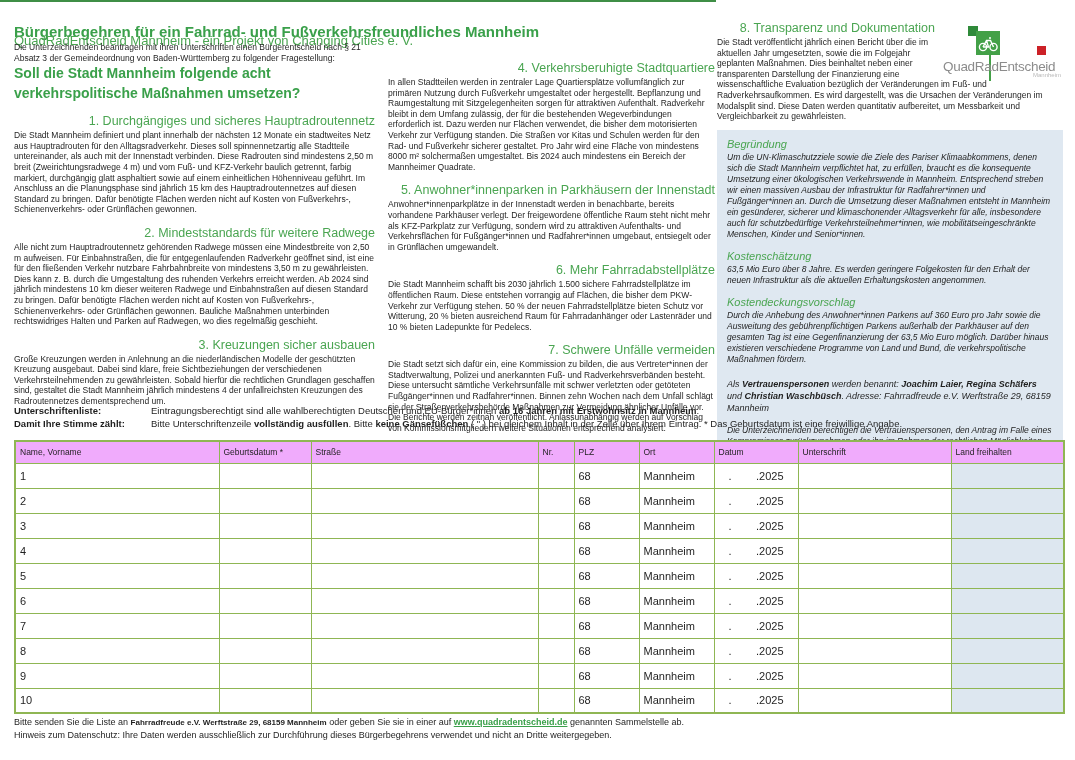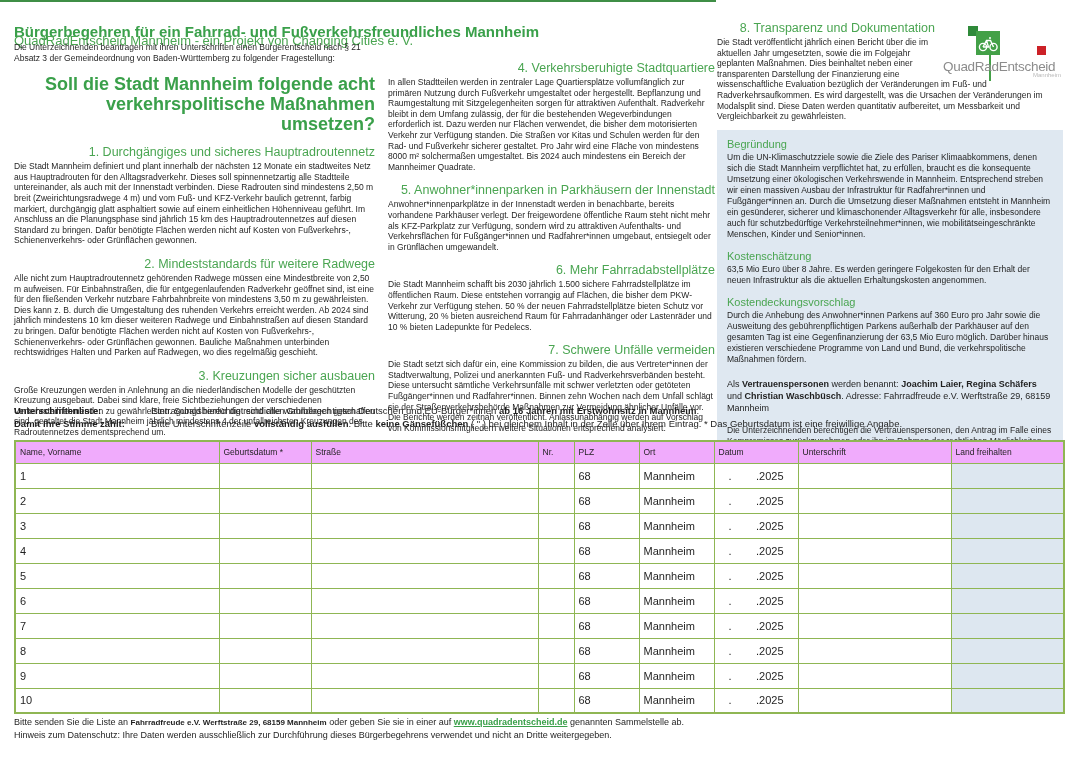--- a/index.html
+++ b/index.html
@@ -10,37 +10,37 @@
 
   .title { position:absolute; left:14px; top:23px; font-size:15px; font-weight:bold; color:#3aa04a; }
   .subtitle { position:absolute; left:14px; top:33px; font-size:13px; color:#4aa551; }
 
   .col { position:absolute; }
   .col1 { left:14px;  top:42px; width:361px; }
   .col2 { left:388px; top:61px; width:327px; }
   .col3 { left:717px; top:21px; width:346px; }
 
   .intro { font-size:8.5px; line-height:10.6px; }
-  .question { margin-top:11px; font-size:18px; line-height:20px; font-weight:bold; color:#3aa04a;text-align:right; }
+  .question { font-size:14px; line-height:20px; font-weight:bold; color:#3aa04a; }
 
   .sec { margin-top:11px; }
   .sec h3 { font-size:12.5px; font-weight:400; color:#4aa551; margin-bottom:2px;text-align:right; }
   .sec p  { font-size:8.5px; line-height:10.6px; }
   .col3 .sec { margin-top:0; }
 
   
   .logo { float:right; width:122px; height:48px; position:relative; margin:2px 0 2px 6px; }
   .logo-sq-small { position:absolute; left:27px; top:3px;  width:10px; height:10px; background:#2f8a3a; }
   .logo-sq-big   { position:absolute; left:35px; top:8px;  width:24px; height:24px; background:#43a047; }
   .logo-sq-red   { position:absolute; left:96px; top:23px; width:9px;  height:9px;  background:#cc2127; }
   .logo-stem     { position:absolute; left:48px; top:32px; width:2px; height:26px; background:#43a047; }
   .logo-text { position:absolute; left:2px; top:36px; font-size:13.5px; color:#8c8c8c; letter-spacing:-0.3px; }
   .logo-city { position:absolute; right:2px; top:49px; font-size:6px; color:#b9b9b9; }
 
-  .infobox { clear:both; margin-top:8px; background:#dfe8f1; padding:8px 10px 12px 10px; }
+  .infobox { clear:both; margin-top:8px; background:#dfe8f1; padding:8px 10px 12px 10px;font-style:italic; }
   .infobox h4 { font-size:11px; font-weight:400; color:#4aa551; margin:10px 0 2px 0; }
   .infobox h4:first-child { margin-top:0; }
   .infobox p { font-size:8.5px; line-height:11px; }
   .trustees { margin-top:13px; font-size:9px !important; line-height:12px !important; }
   .authorization { margin-top:11px; }
   .b { font-weight:bold; }
 
   .sig-instructions { position:absolute; left:14px; top:404px; width:1050px; font-size:9.5px; line-height:13px; }
   .sig-instructions .lbl { display:inline-block; width:137px; font-weight:bold; }
 

